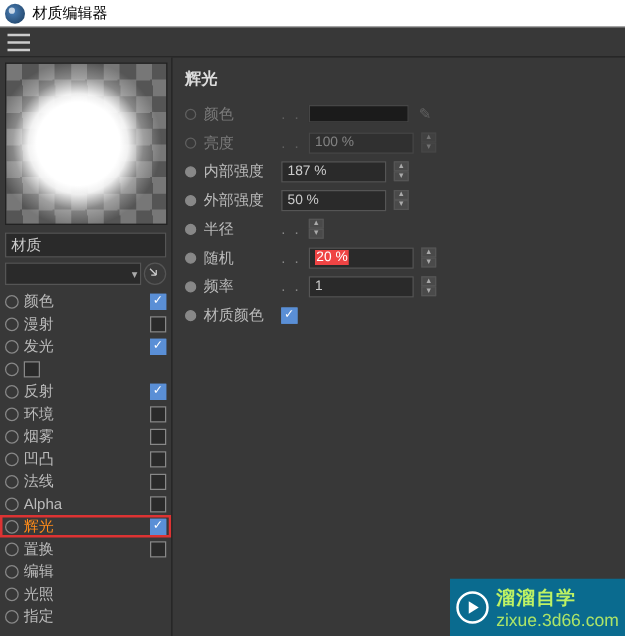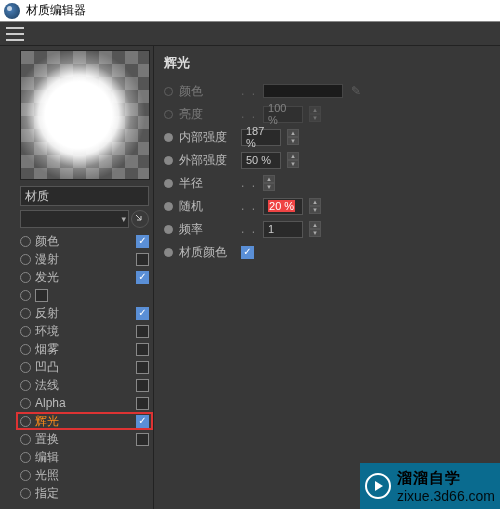--- a/index.html
+++ b/index.html
@@ -8,21 +8,21 @@
 .titlebar { background: #fff; color: #000; height: 22px; display: flex; align-items: center; padding: 0 4px; border-bottom: 1px solid #888; }
 .titlebar .app-icon { width: 16px; height: 16px; background: radial-gradient(circle at 40% 40%, #4a7fb8, #1a3a5a); border-radius: 50%; margin-right: 6px; position: relative; }
 .titlebar .app-icon::after { content:""; position:absolute; top:3px; left:3px; width:5px; height:5px; background:#fff; border-radius:50%; opacity:.7; }
 
 .menubar { background: #383838; height: 24px; display: flex; align-items: center; padding: 0 6px; border-bottom: 1px solid #222; }
 .hamburger { width: 18px; height: 14px; display: flex; flex-direction: column; justify-content: space-between; }
 .hamburger span { display: block; height: 2px; background: #ccc; }
 
 .main { display: flex; height: calc(100% - 46px); }
 
-.left { width: 138px; background: #383838; border-right: 1px solid #222; display: flex; flex-direction: column; margin-left: 16px; }
+.left { width: 138px; background: #383838; border-right: 1px solid #222; display: flex; flex-direction: column; }
 .preview { width: 130px; height: 130px; margin: 4px; background: repeating-conic-gradient(#555 0% 25%, #777 0% 50%) 0 0/26px 26px; position: relative; border: 1px solid #222; }
 .preview .glow { position: absolute; inset: 0; background: radial-gradient(circle at 45% 50%, #fff 0%, #fff 35%, rgba(255,255,255,0.9) 42%, rgba(255,255,255,0.3) 55%, rgba(255,255,255,0) 70%); }
 
 .name-field { margin: 2px 4px; }
 .name-field input { width: 100%; background: #2a2a2a; border: 1px solid #555; color: #ccc; padding: 2px 4px; font-size: 12px; }
 
 .selector-row { display: flex; align-items: center; margin: 2px 4px; gap: 2px; }
 .selector-row .sel { flex: 1; height: 18px; background: #2a2a2a; border: 1px solid #555; display: flex; align-items: center; justify-content: flex-end; padding-right: 2px; }
 .chev { font-size: 9px; color: #aaa; }
 .arrow-icon { width: 18px; height: 18px; border: 1px solid #555; border-radius: 50%; display: flex; align-items: center; justify-content: center; background: #3a3a3a; }
@@ -40,32 +40,32 @@
 .cb.hidden { visibility: hidden; }
 
 .right { flex: 1; padding: 8px 10px; position: relative; }
 .panel-title { font-weight: bold; color: #ddd; margin-bottom: 8px; font-size: 13px; }
 .prop-row { display: flex; align-items: center; height: 22px; gap: 6px; margin-bottom: 1px; }
 .prop-row.disabled { opacity: 0.5; }
 .dot { width: 9px; height: 9px; border: 1px solid #888; border-radius: 50%; flex-shrink: 0; }
 .dot.filled { background: #888; }
 .prop-label { width: 56px; color: #bbb; }
 .prop-dots { color: #888; letter-spacing: 2px; }
-.prop-input { width: 40px; height: 17px; background: #2a2a2a; border: 1px solid #555; color: #ccc; padding: 0 4px; font-size: 11px; display: flex; align-items: center; }
+.prop-input { width: 84px; height: 17px; background: #2a2a2a; border: 1px solid #555; color: #ccc; padding: 0 4px; font-size: 11px; display: flex; align-items: center; }
 .prop-input.sel { color: #fff; }
 .prop-input .seltext { background: #ef4444; padding: 0 1px; }
 .spinner { width: 12px; display: flex; flex-direction: column; }
 .spinner span { height: 8px; background: #4a4a4a; border: 1px solid #555; font-size: 7px; line-height: 6px; text-align: center; color: #aaa; }
 .color-swatch { width: 80px; height: 14px; background: #000; border: 1px solid #555; }
 .picker { width: 14px; height: 14px; color: #888; font-size: 12px; text-align: center; }
 
 .watermark { position: absolute; right: 0; bottom: 0; width: 140px; height: 46px; background: #0a6b8f; display: flex; align-items: center; justify-content: center; gap: 6px; }
 .watermark .play { width: 26px; height: 26px; border: 2px solid #fff; border-radius: 50%; display: flex; align-items: center; justify-content: center; }
 .watermark .play::after { content:""; border-left: 8px solid #fff; border-top: 5px solid transparent; border-bottom: 5px solid transparent; margin-left: 2px; }
-.watermark .wm-text { color: #000000; display: flex; flex-direction: column; align-items: flex-start; }
+.watermark .wm-text { color: #bef264; display: flex; flex-direction: column; align-items: flex-start; }
 .watermark .wm-main { font-size: 15px; font-weight: bold; letter-spacing: 1px; }
 .watermark .wm-sub { font-size: 14px; opacity: .9; }
 </style>
 </head>
 <body>
 
 <div class="titlebar">
   <div class="app-icon"></div>
   <span>材质编辑器</span>
 </div>

